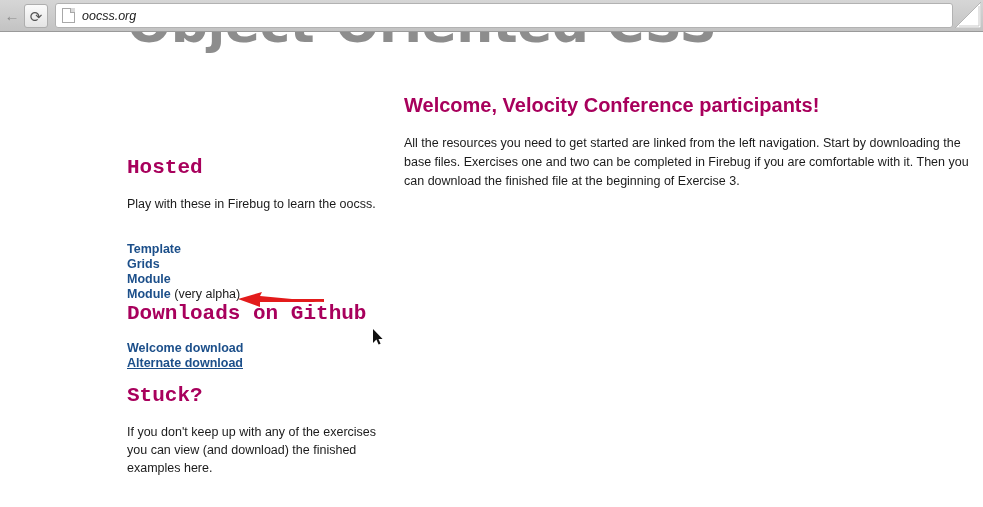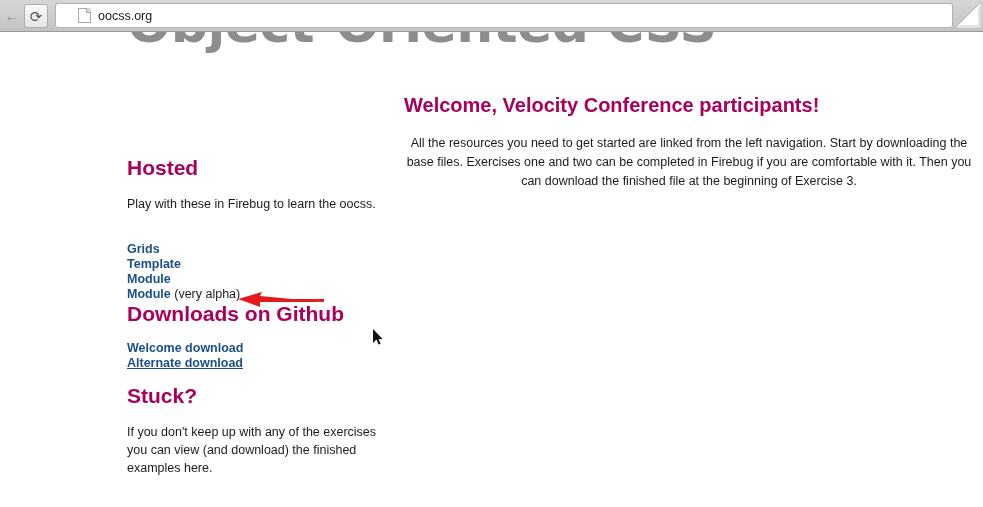--- a/index.html
+++ b/index.html
@@ -49,21 +49,22 @@
     top: 3px;
     left: 55px;
     right: 30px;
     height: 25px;
     background: #ffffff;
     border: 1px solid #b2b2b2;
     border-radius: 3px;
     box-sizing: border-box;
     display: flex;
     align-items: center;
-    padding-left: 22px;
+    padding-left: 6px;
+    font-style: italic;
   }
   .page-icon {
     width: 11px;
     height: 13px;
     background: #ffffff;
     border: 1px solid #a8a8a8;
     position: relative;
     margin-right: 7px;
     flex: 0 0 auto;
   }
@@ -119,21 +120,21 @@
     width: 250px;
   }
   .col-right {
     position: absolute;
     top: 62px;
     left: 404px;
     width: 570px;
   }
 
   h2.section-title {
-    font-family: Liberation Sans, sans-serif;
+    font-family: Liberation Mono, monospace;
     color: #a8005c;
     font-size: 21px;
     font-weight: bold;
     margin: 0 0 16px 0;
     line-height: 1.1;
   }
   h2.welcome-title {
     font-family: "Liberation Sans", sans-serif;
     color: #a8005c;
     font-size: 20px;
@@ -143,21 +144,20 @@
   }
   p.body-text {
     font-size: 12.5px;
     color: #1b1b1b;
     line-height: 1.45;
     margin: 0 0 14px 0;
   }
   .col-right p.body-text {
     line-height: 1.5;
     margin-bottom: 0;
-    text-align: center;
   }
   .link-list {
     list-style: none;
     margin: 0 0 0 0;
     padding: 0;
   }
   .link-list li {
     font-size: 12.5px;
     line-height: 15px;
     margin-bottom: 0px;
@@ -222,24 +222,24 @@
   <div class="page-hero">Object-Oriented CSS</div>
 
   <div class="col-left">
 
     <div class="block-hosted">
       <h2 class="section-title">Hosted</h2>
       <p class="body-text">Play with these in Firebug to learn the oocss.</p>
       <div class="gap-small"></div>
       <ul class="link-list">
         <li>
+          <a class="site-link" href="#">Template</a><span class="note"></span>
+        </li>
+        <li>
           <a class="site-link" href="#">Grids</a><span class="note"></span>
-        </li>
-        <li>
-          <a class="site-link" href="#">Template</a><span class="note"></span>
         </li>
         <li>
           <a class="site-link" href="#">Module</a><span class="note"></span>
         </li>
         <li>
           <a class="site-link" href="#">Module</a><span class="note"> (very alpha)</span>
         </li>
       </ul>
     </div>
 

